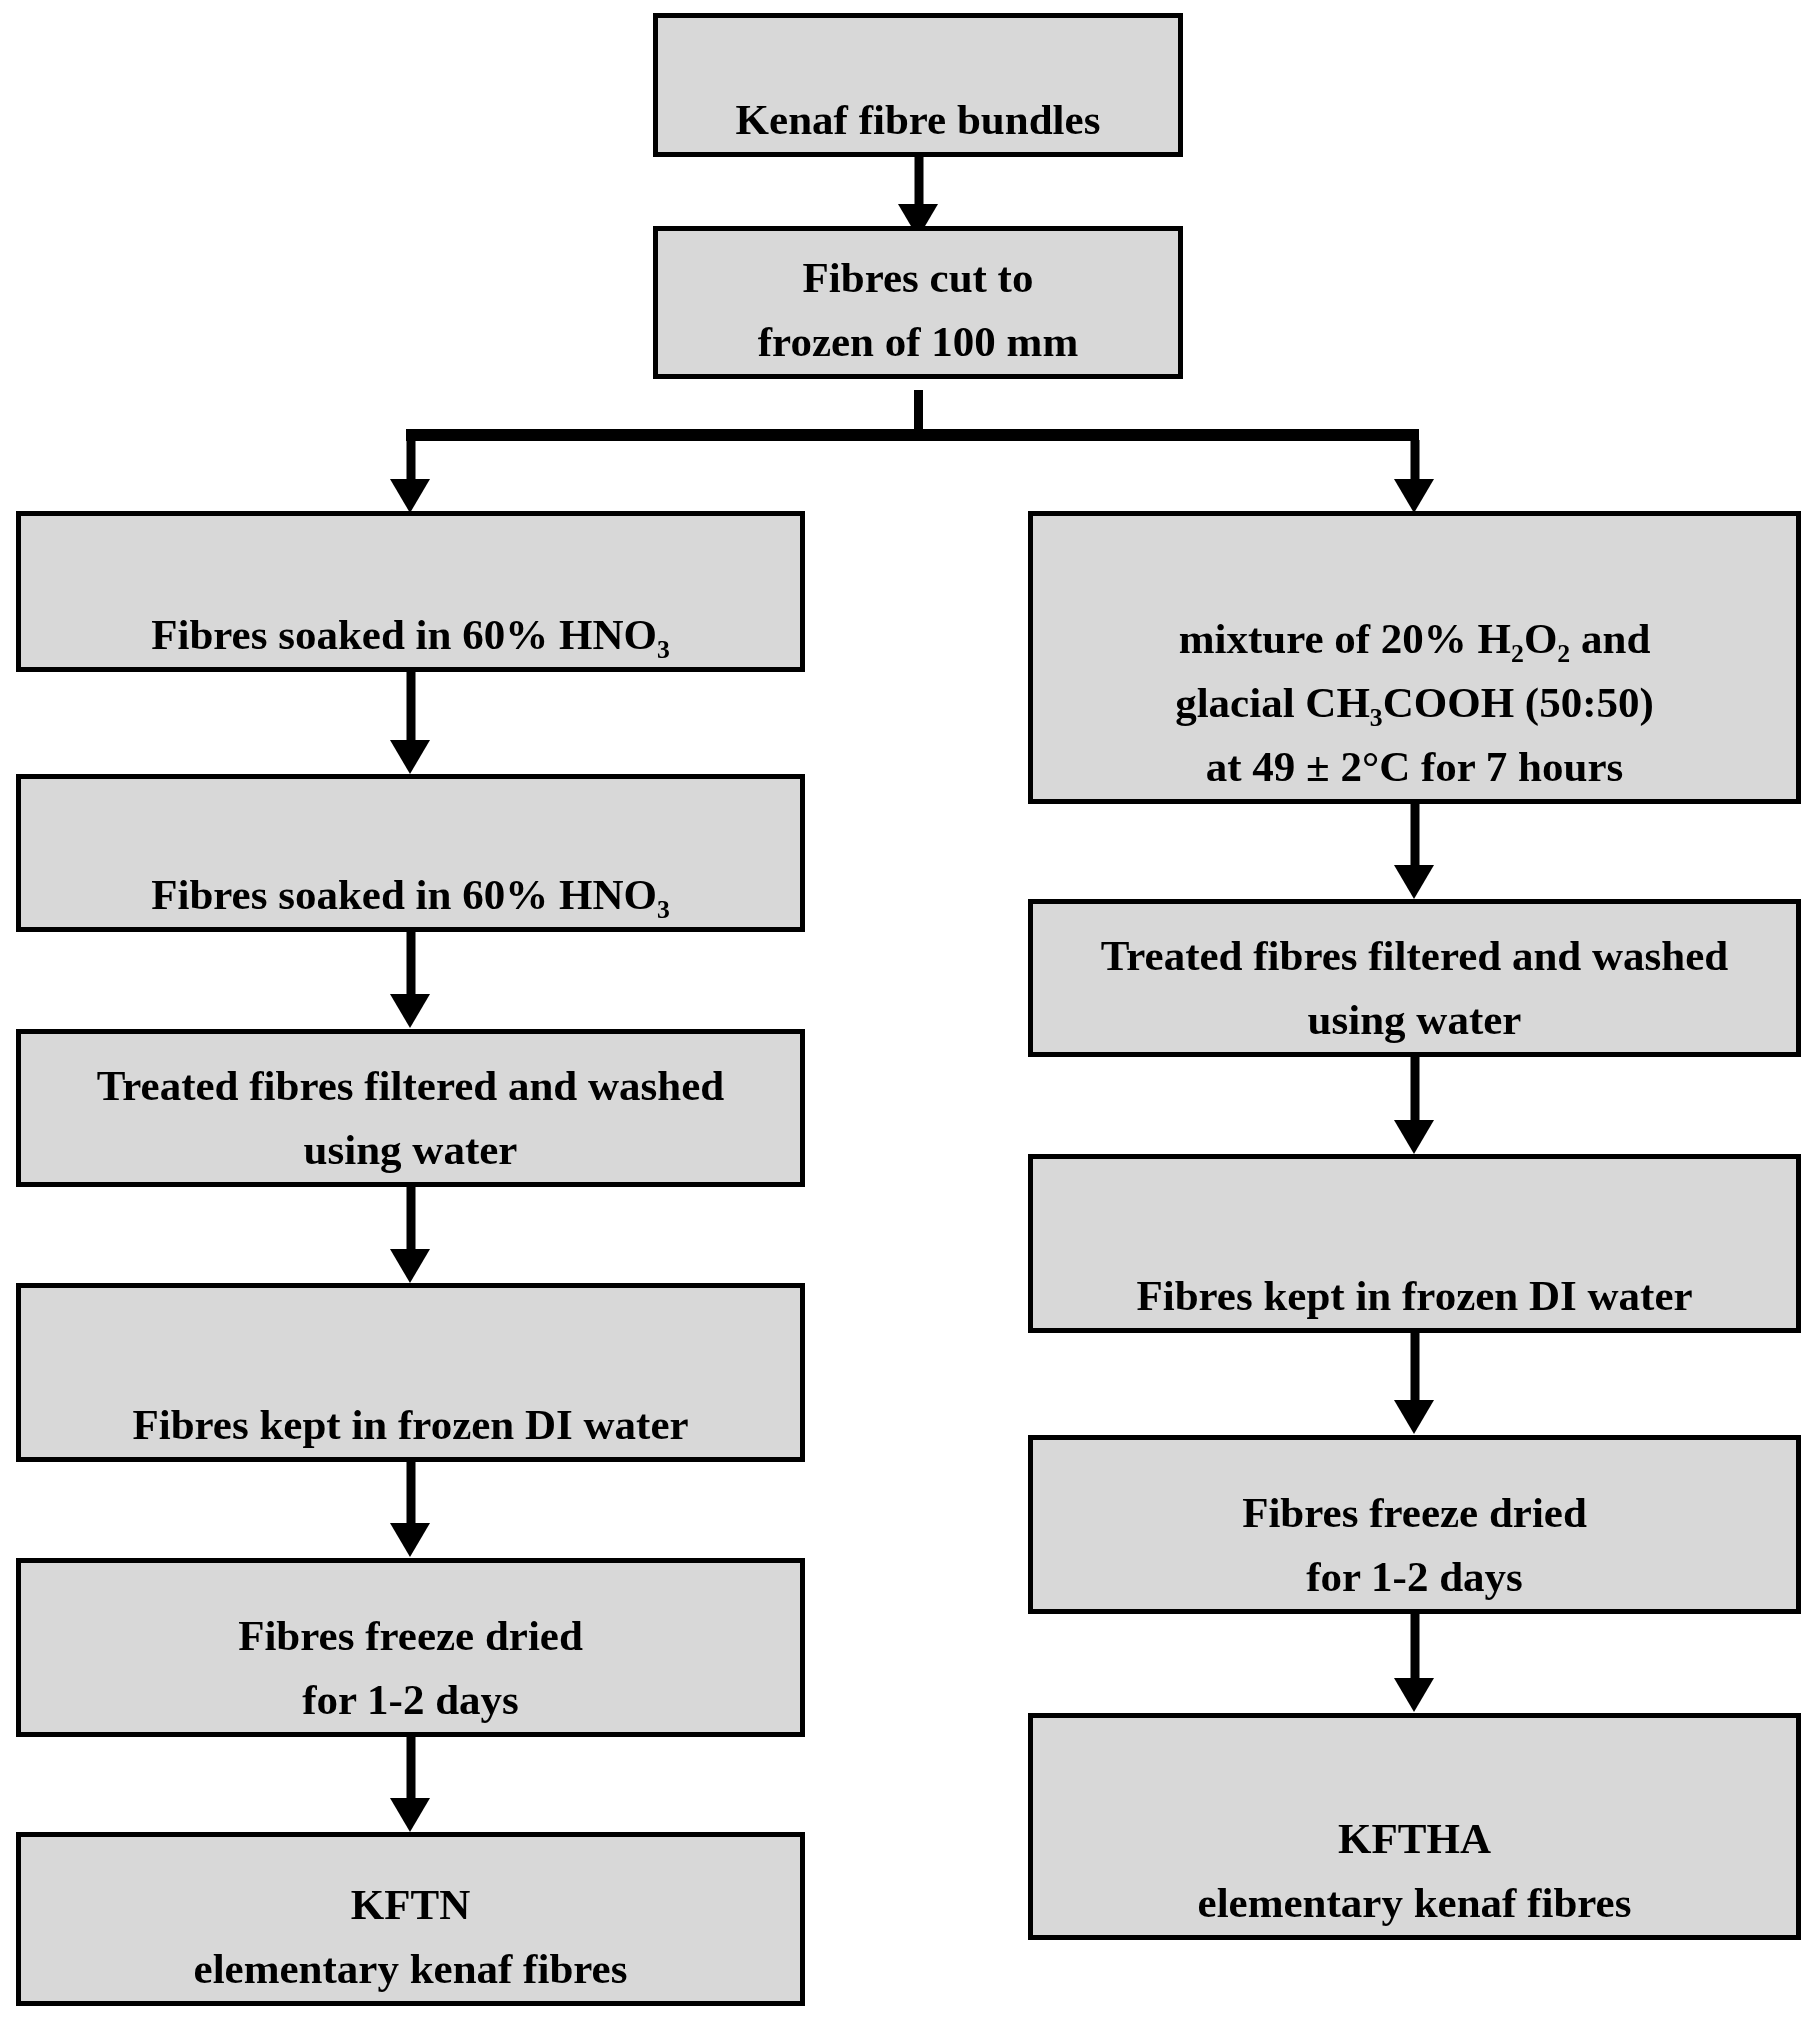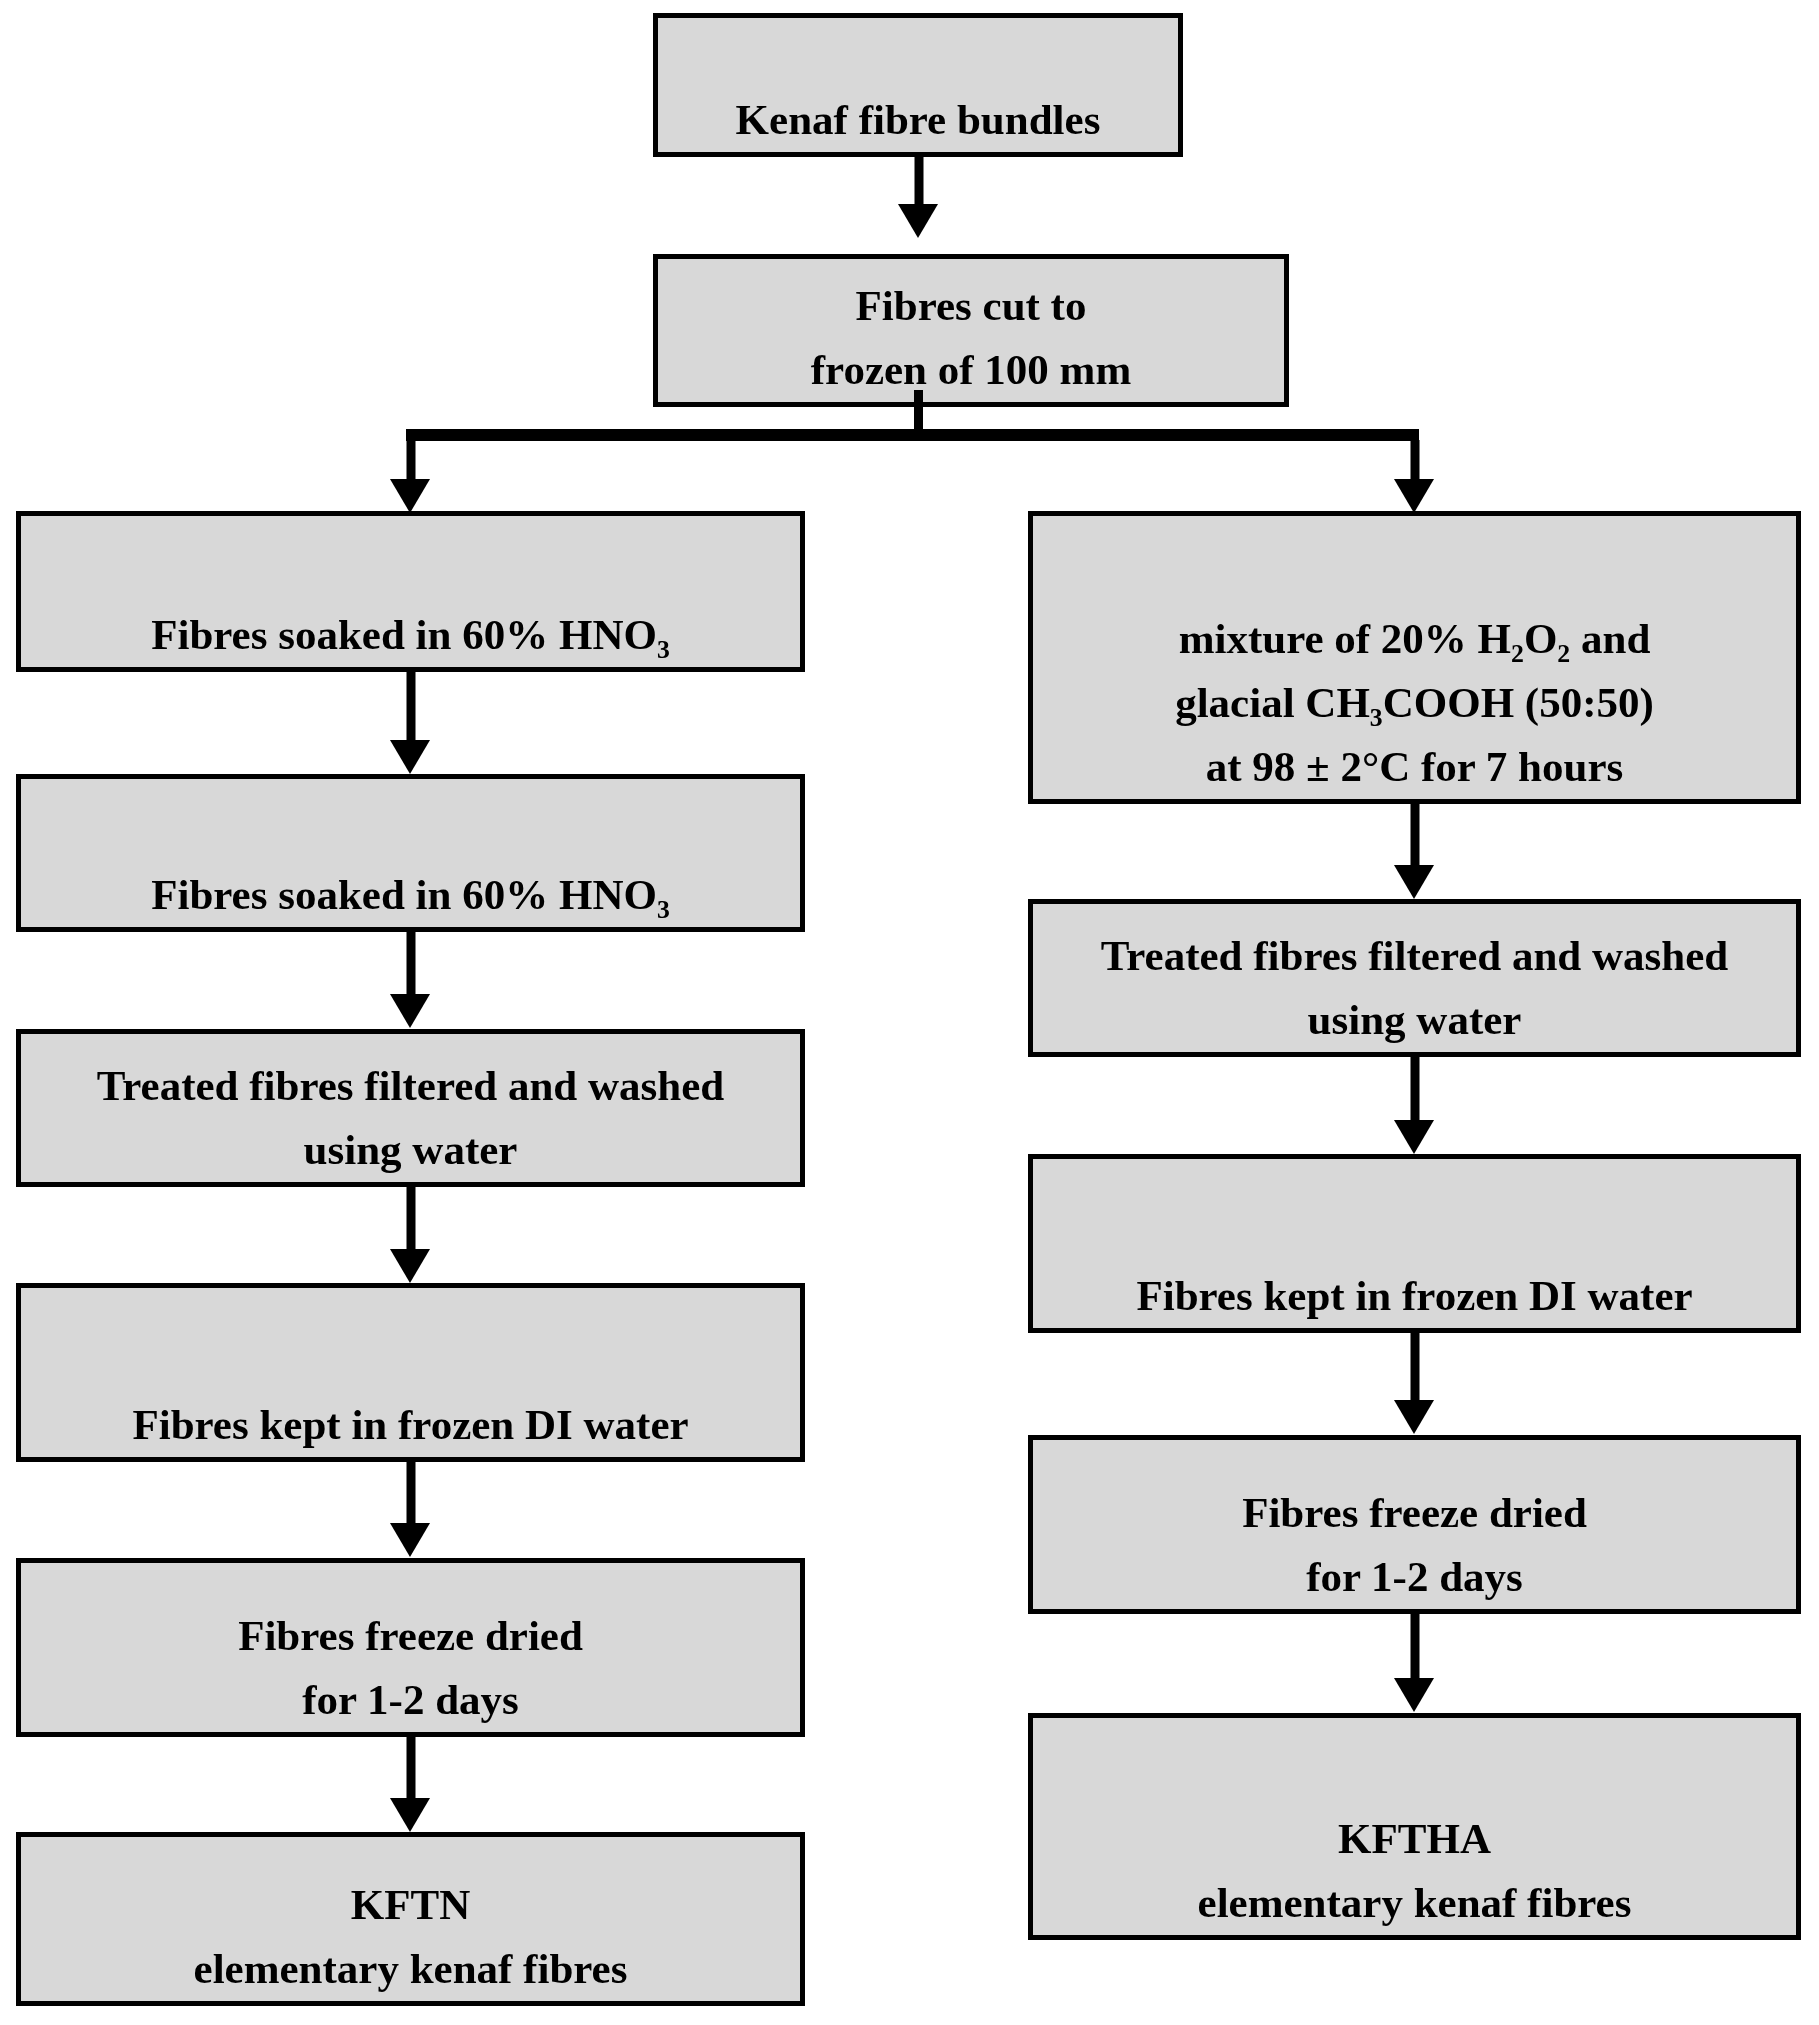--- a/index.html
+++ b/index.html
@@ -62,21 +62,21 @@
 <body>
 
 <div id="canvas">
 
   <div class="node" style="left:653px;top:12.8px;width:530px;height:144px">
     <div class="ln">Kenaf fibre bundles</div>
   </div>
 
   <div class="varrow" style="left:898px;top:155px;height:83px"></div>
 
-  <div class="node" style="left:653px;top:254px;width:636px;height:153px">
+  <div class="node" style="left:653px;top:226px;width:530px;height:153px">
     <div class="ln">Fibres cut to</div>
     <div class="ln">frozen of 100 mm</div>
   </div>
 
   <div class="stem" style="left:914px;top:390px;width:9px;height:42px"></div>
   <div class="stem" style="left:406px;top:429px;width:1013px;height:11.5px"></div>
   <div class="varrow" style="left:390px;top:440px;height:73px"></div>
   <div class="varrow" style="left:1394px;top:440px;height:73px"></div>
 
   <div class="node" style="left:16px;top:511px;width:789px;height:161px">
@@ -112,21 +112,21 @@
   <div class="varrow" style="left:390px;top:1735px;height:97px"></div>
 
   <div class="node" style="left:16px;top:1832px;width:789px;height:174px">
     <div class="ln">KFTN</div>
     <div class="ln">elementary kenaf fibres</div>
   </div>
 
   <div class="node" style="left:1028px;top:511px;width:773px;height:293px">
     <div class="ln">mixture of 20% H₂O₂ and</div>
     <div class="ln">glacial CH₃COOH (50:50)</div>
-    <div class="ln">at 98 ± 2°C for 7 hours</div>
+    <div class="ln">at 49 ± 2°C for 7 hours</div>
   </div>
 
   <div class="varrow" style="left:1394px;top:802px;height:97px"></div>
 
   <div class="node" style="left:1028px;top:899px;width:773px;height:158px">
     <div class="ln">Treated fibres filtered and washed</div>
     <div class="ln">using water</div>
   </div>
 
   <div class="varrow" style="left:1394px;top:1057px;height:97px"></div>

